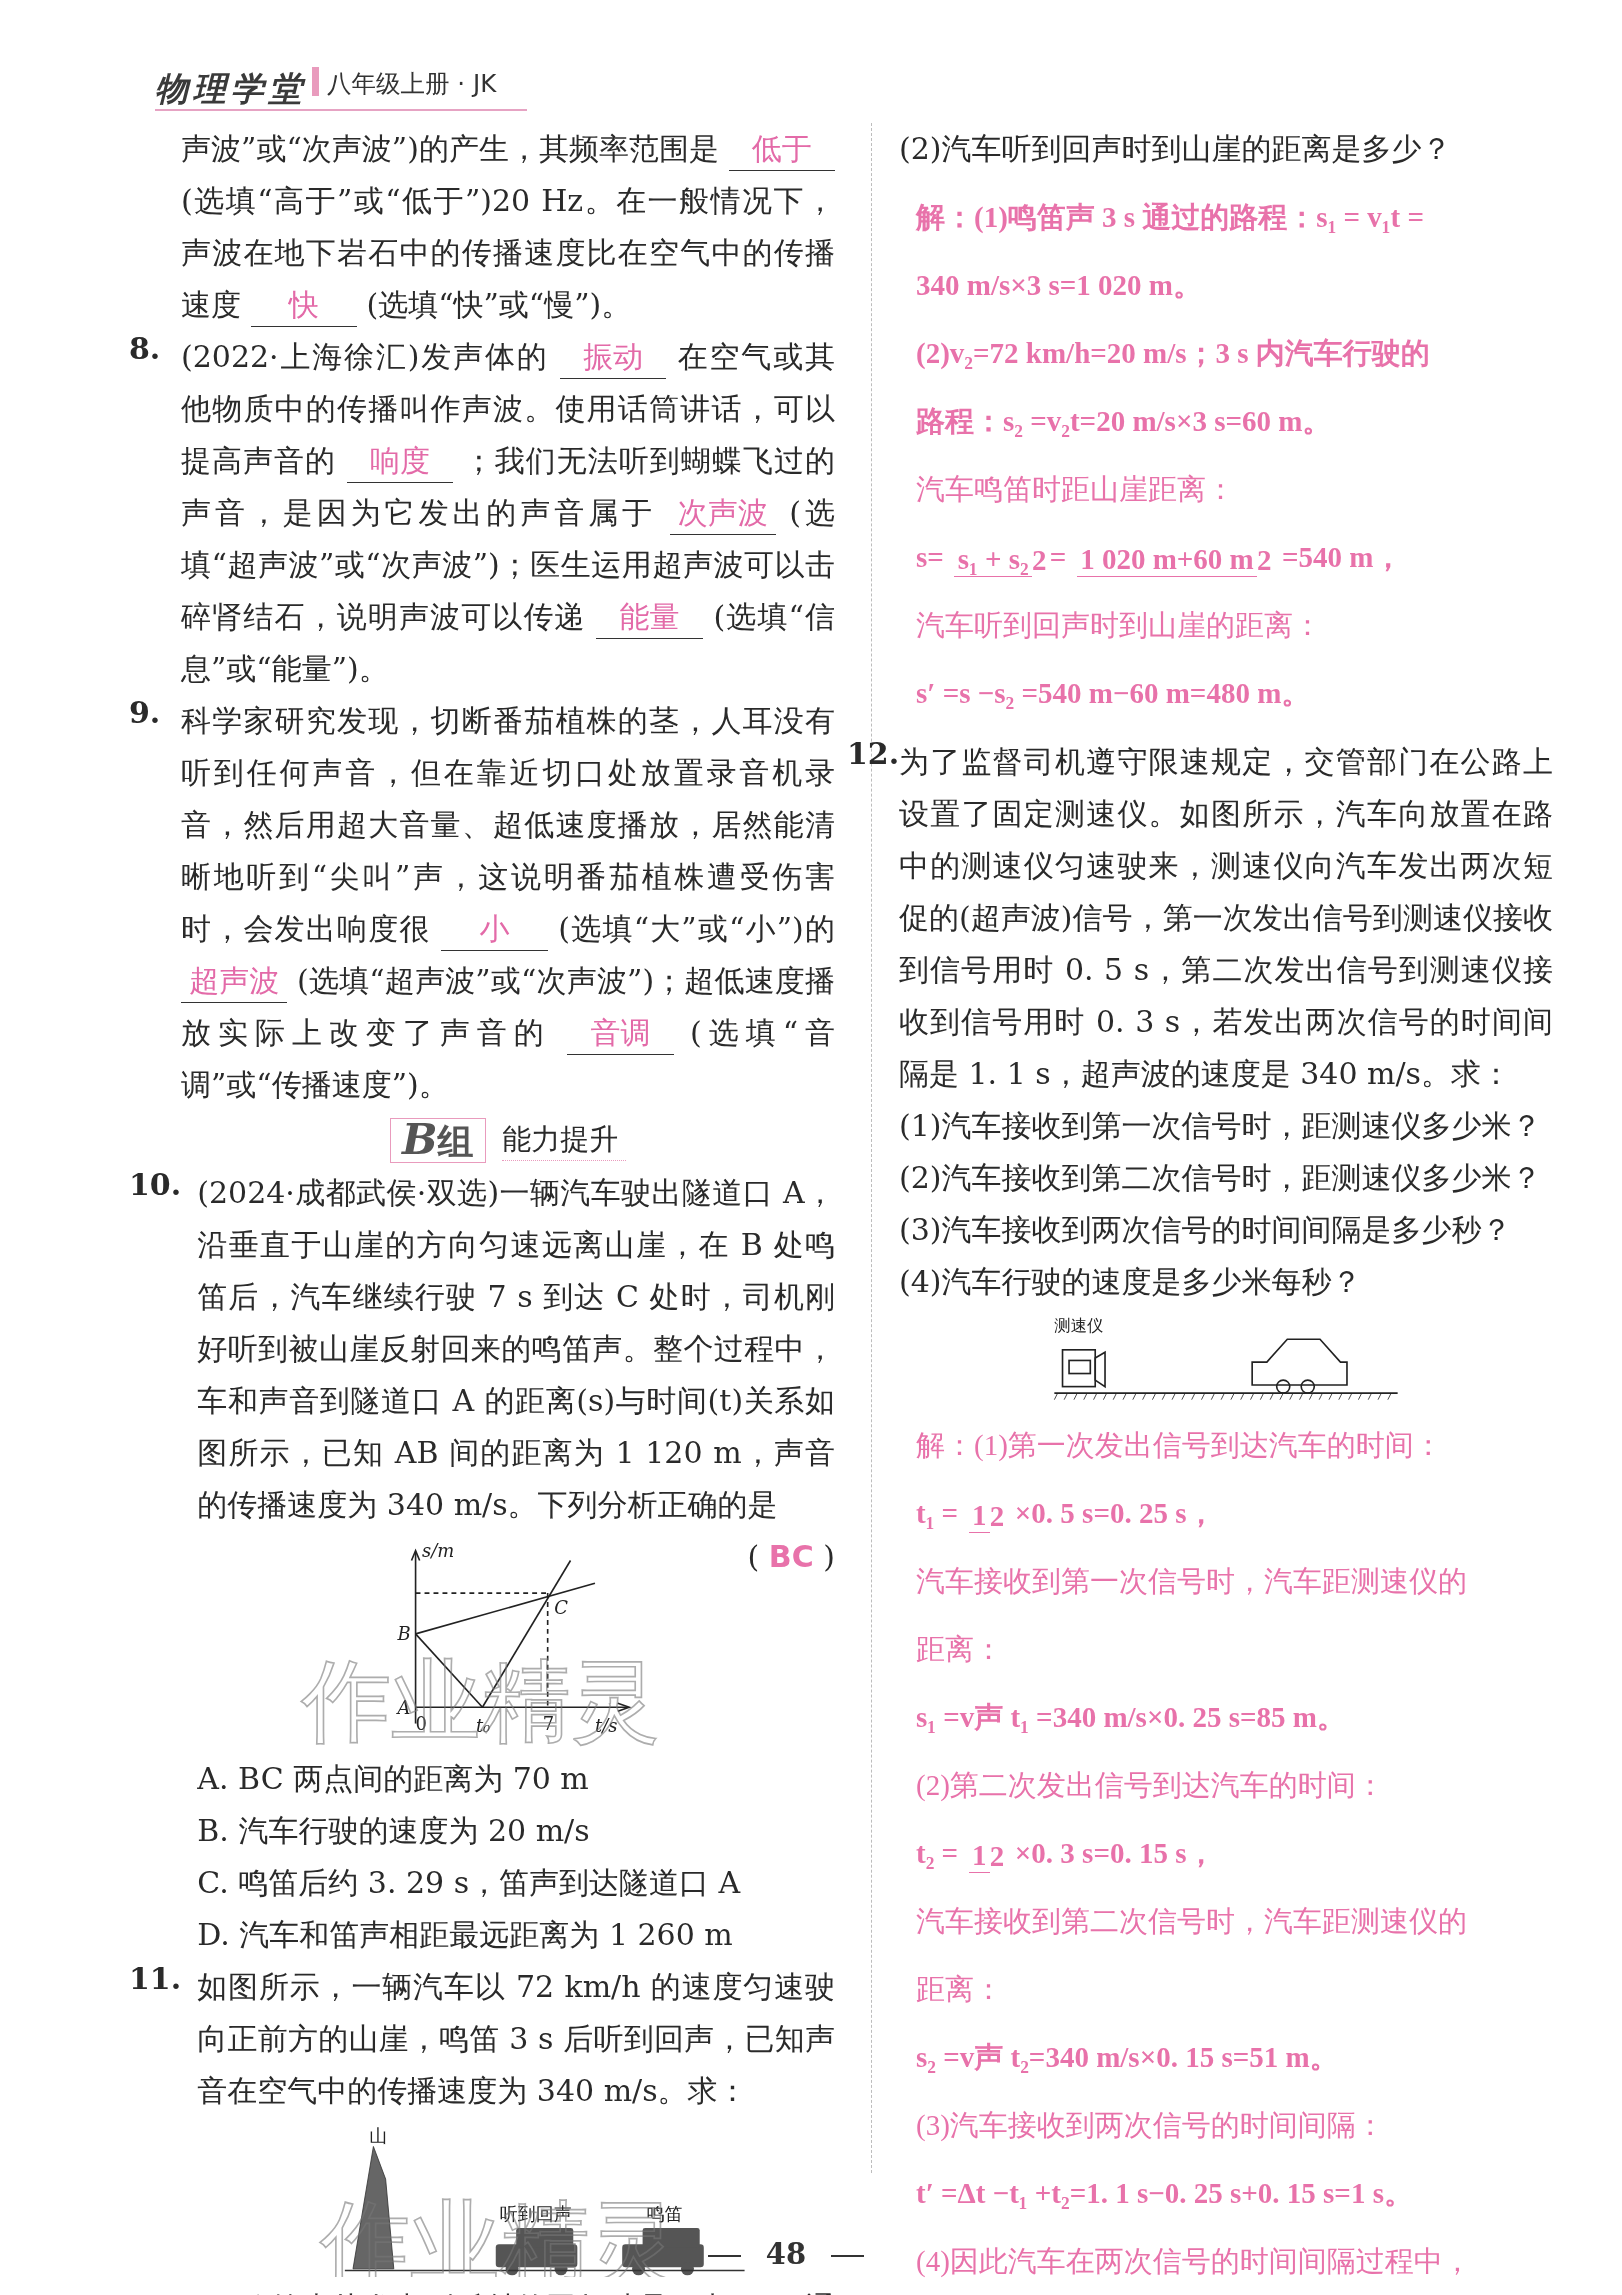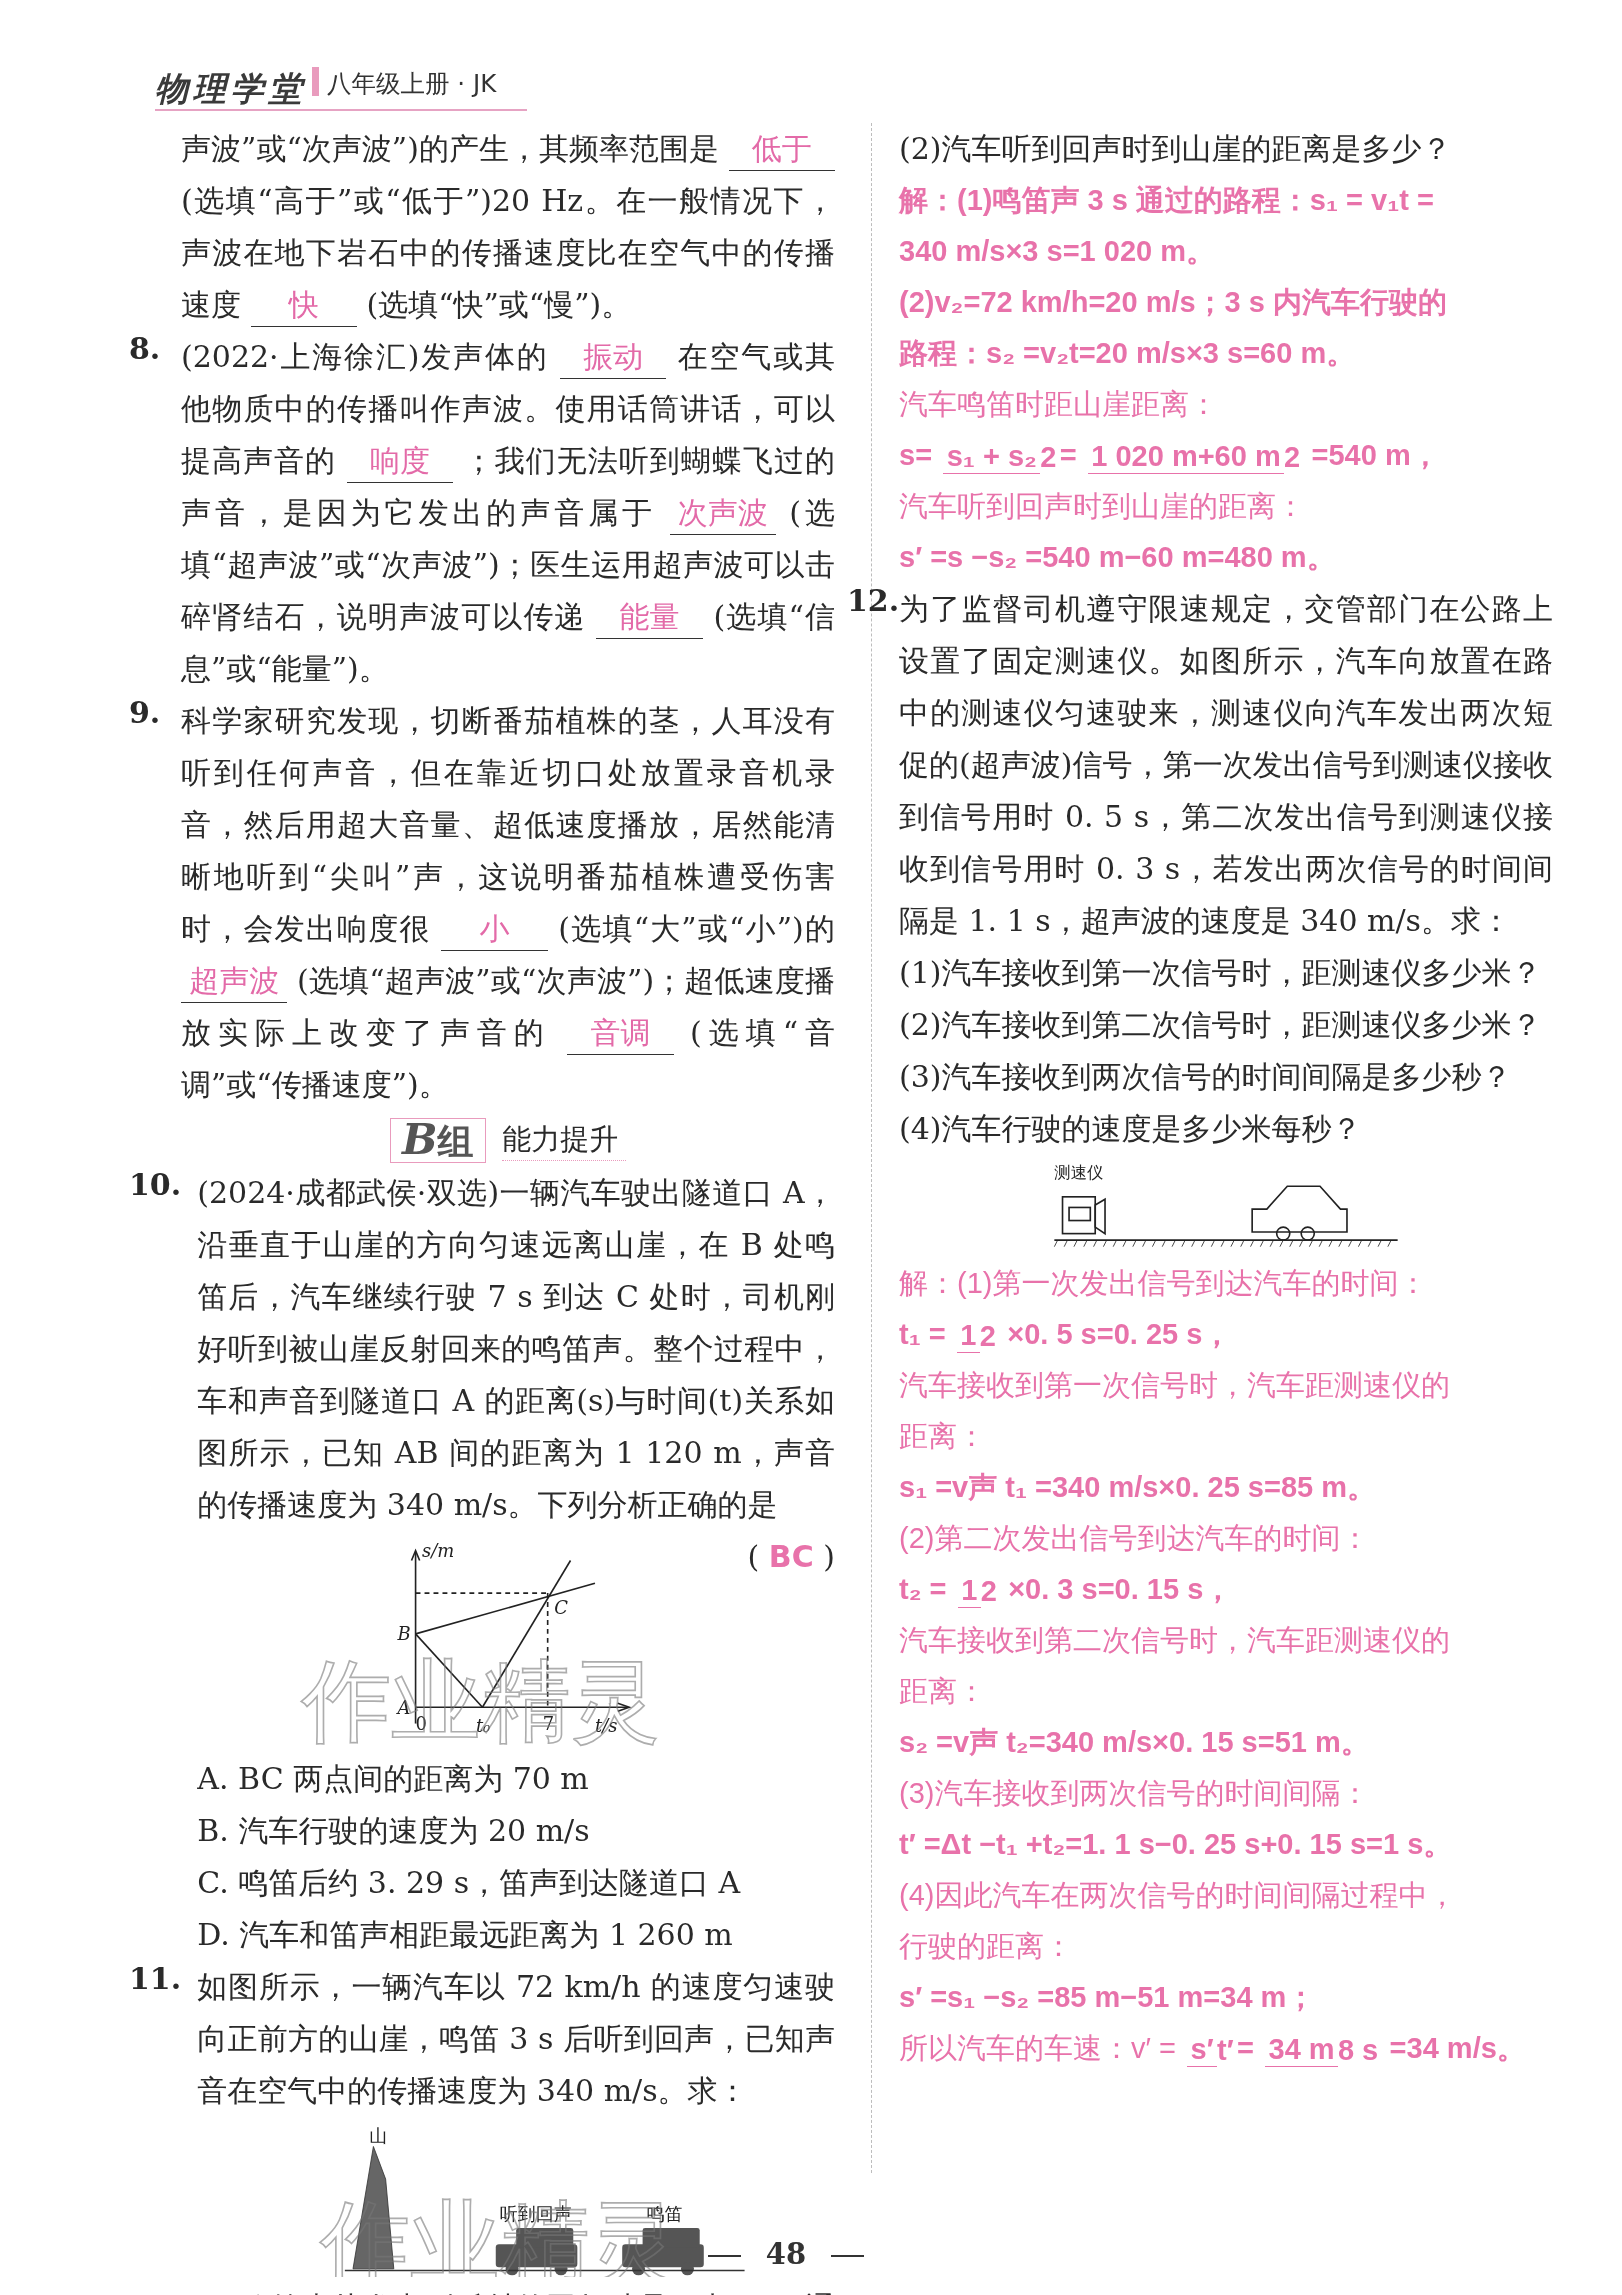--- a/index.html
+++ b/index.html
@@ -17,21 +17,21 @@
   .col { position: absolute; top: 123px; width: 654px; }
   .col.left { left: 181px; }
   .col.right { left: 899px; }
   .divider { position: absolute; left: 871px; top: 123px; height: 2050px; border-left: 1.6px dashed #bdbdbd; }
 
   .p { font-size: 30px; line-height: 52px; margin: 0; text-align: justify; }
   .q { position: relative; }
   .qnum { position: absolute; left: -52px; font-weight: bold; font-size: 30px; font-family: "DejaVu Serif", serif; }
   .indent { padding-left: 16.3px; }
   .ans { display: inline-block; border-bottom: 1.6px solid #333; text-align: center; color: #e36aa8; font-family: "DejaVu Sans", sans-serif; padding: 0 8.2px; min-width: 90px; line-height: 42px; }
-  .pink { color: #e872aa; font-family: Liberation Sans, sans-serif; font-weight: bold; font-size: 29px; line-height: 51px; margin: 0; }
+  .pink { color: #e872aa; font-family: Liberation Serif, serif; font-weight: bold; font-size: 29px; line-height: 51px; margin: 17px; }
   .pink.light { font-weight: normal; }
   .frac { display: inline-flex; flex-direction: row; align-items: center; vertical-align: middle; margin: 0 3.3px; line-height: 33px; }
   .frac .num { border-bottom: 1.6px solid #e872aa; padding: 0 3.3px; }
   .choice-paren { float: right; }
   .groupB { display: flex; align-items: center; justify-content: center; margin: 6.5px 0 4.9px 0; }
   .gbox { border: 1.6px solid #e99bbd; padding: 0 11.4px; font-weight: bold; font-size: 36px; line-height: 42px; color: #555; }
   .gbox i { font-size: 42px; color: #555; }
   .gtitle { font-family: "DejaVu Sans", sans-serif; font-size: 29px; margin-left: 16.3px; border-bottom: 1.6px dotted #e99bbd; padding-right: 8.2px; }
   .fig { display: block; margin: 4.9px auto; }
   .opts .p { padding-left: 16.3px; }

